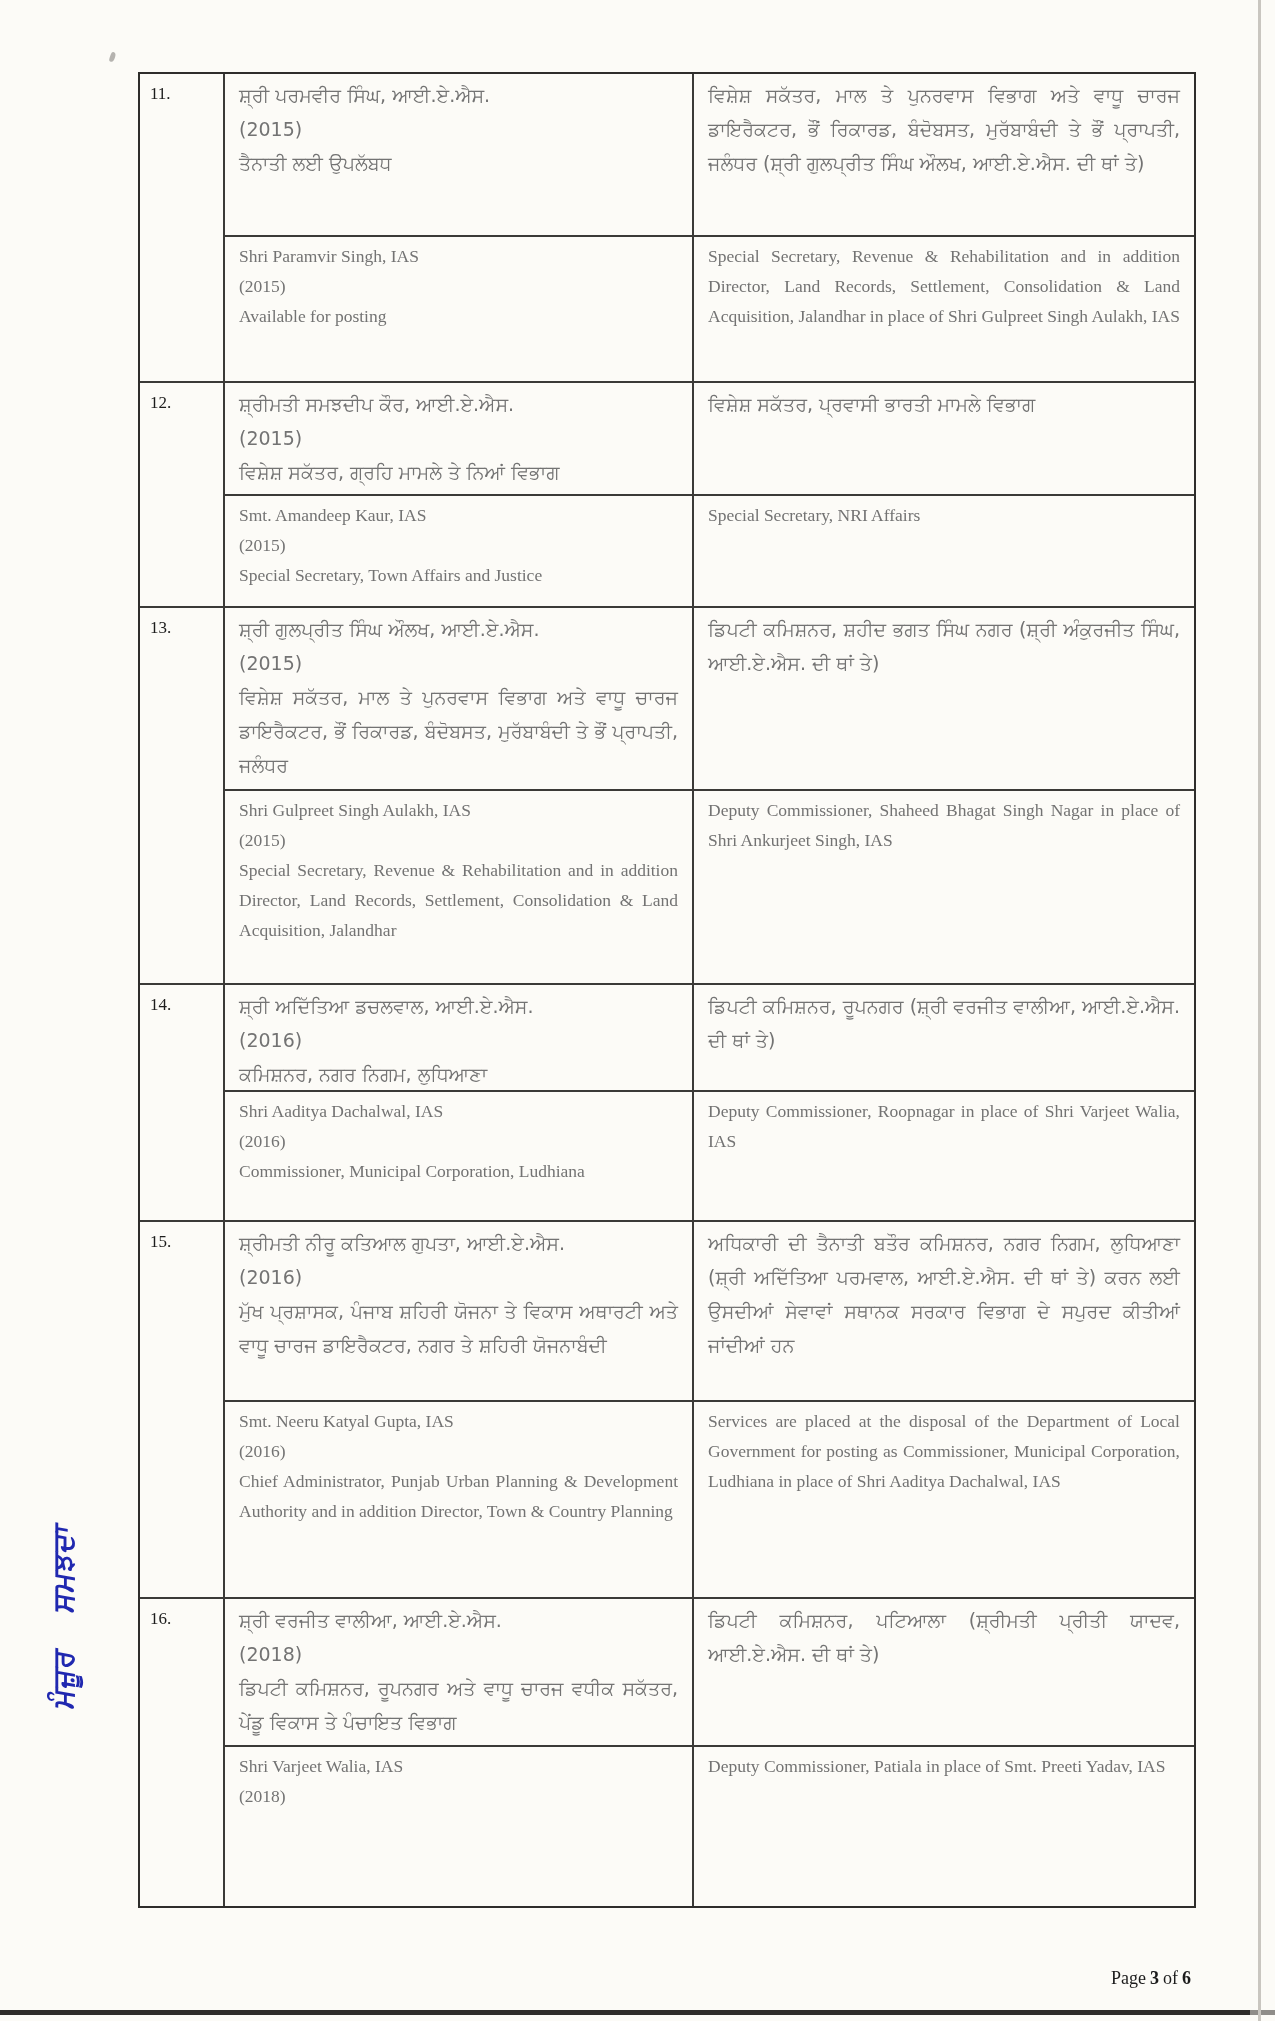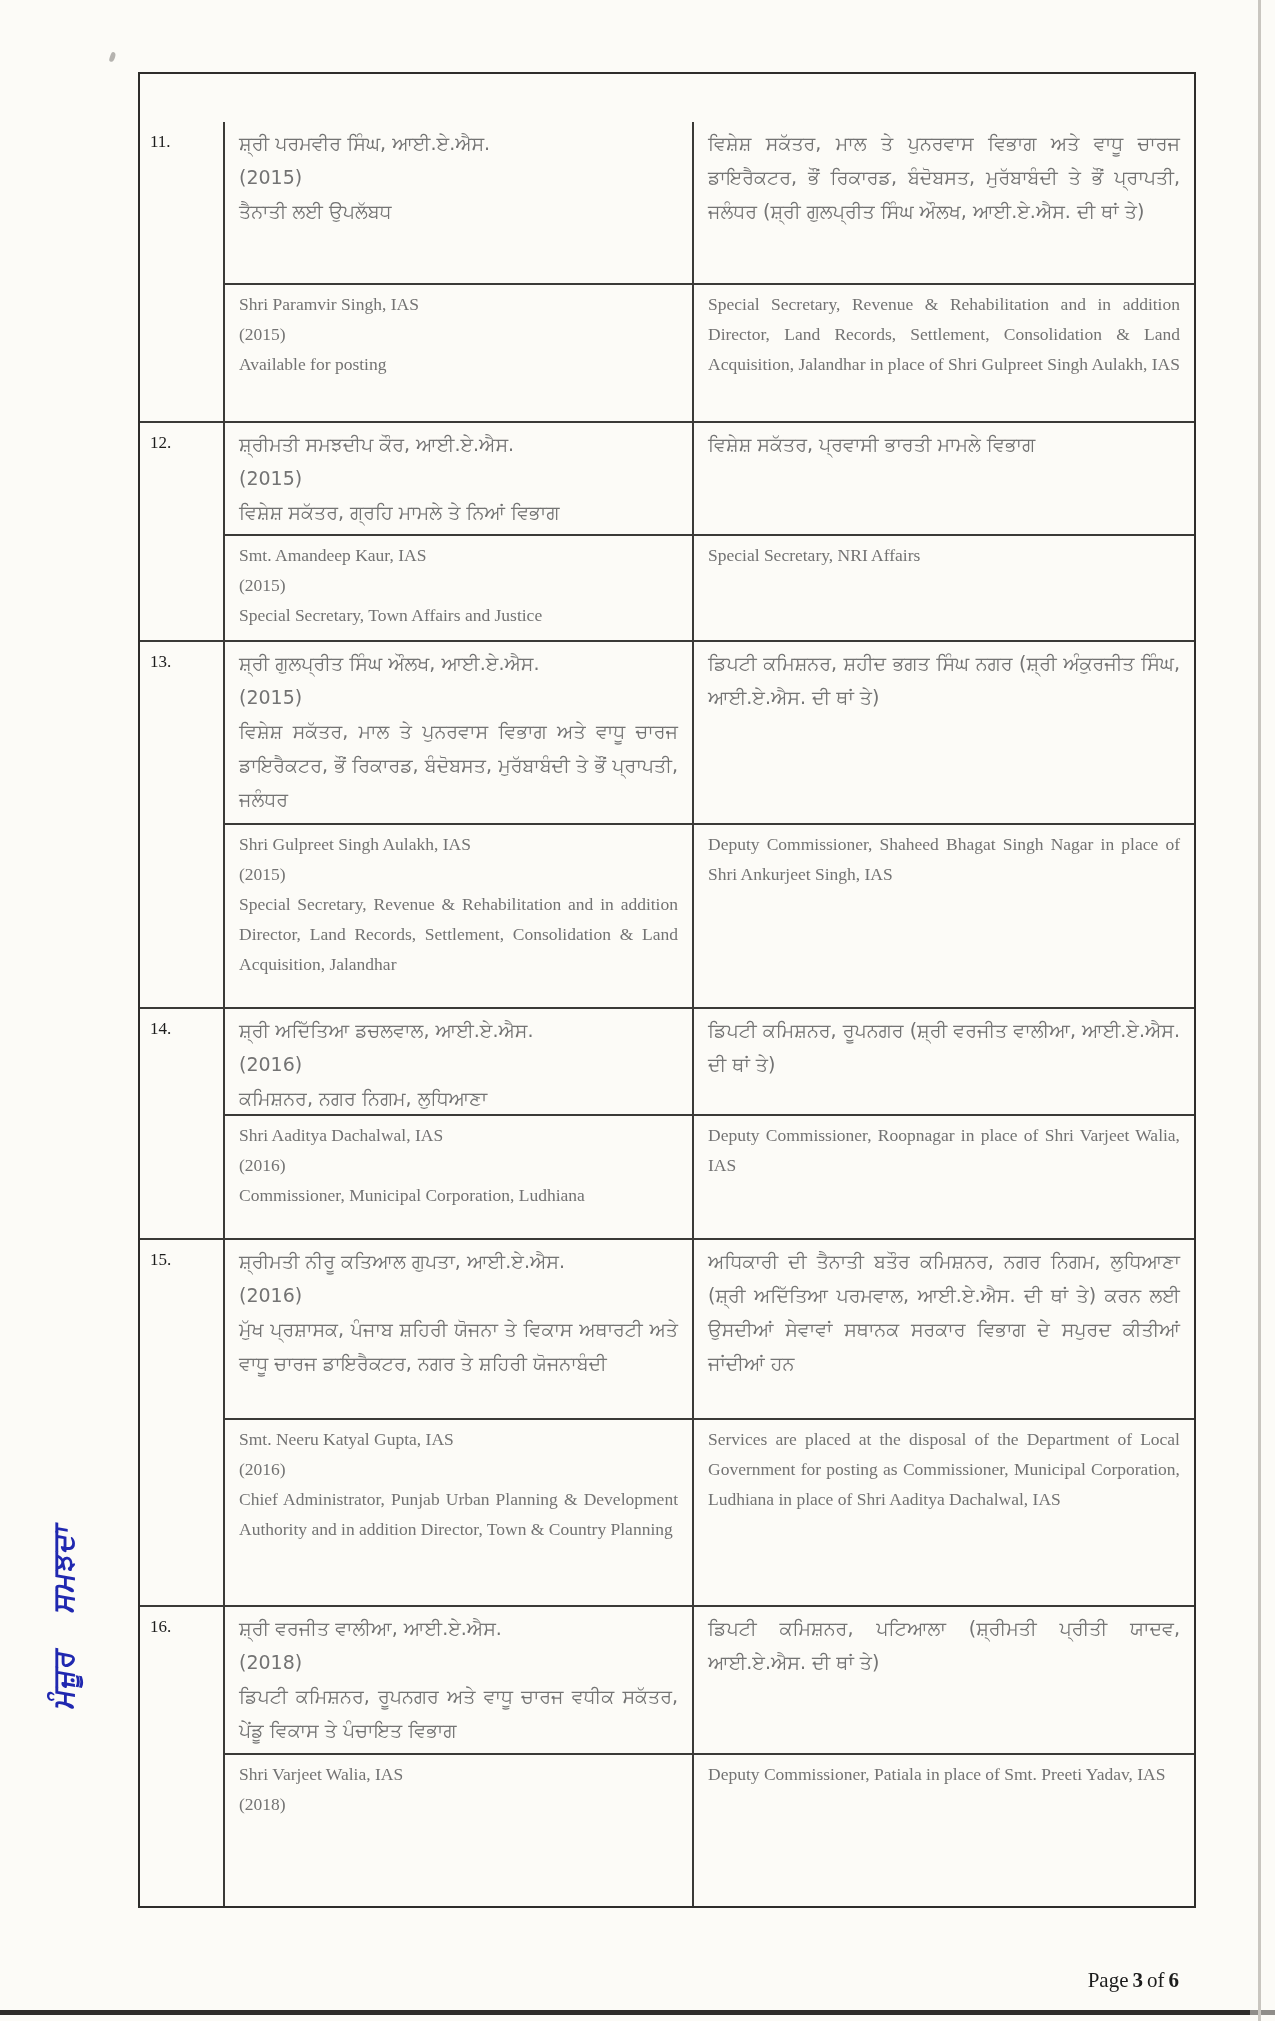--- a/index.html
+++ b/index.html
@@ -42,43 +42,43 @@
     font-family:"DejaVu Sans",sans-serif;
     font-size:19px;line-height:34px;
     text-align:justify;color:#737373;
   }
   .en{
     font-family:"Liberation Serif",serif;
     font-size:17.5px;line-height:30px;
     text-align:justify;color:#737373;
   }
   
-  .r11{height:308px;margin-top:48px;} .r11 .content{grid-template-rows:163px auto;}
+  .r11{height:308px;} .r11 .content{grid-template-rows:163px auto;}
   .r12{height:225px;} .r12 .content{grid-template-rows:113px auto;}
   .r13{height:378px;} .r13 .content{grid-template-rows:183px auto;}
   .r14{height:237px;} .r14 .content{grid-template-rows:107px auto;}
   .r15{height:378px;} .r15 .content{grid-template-rows:180px auto;border-radius:30px;}
   .r16{height:310px;} .r16 .content{grid-template-rows:148px auto;}
   
   .hand{
     position:absolute;left:46px;top:1708px;
     width:240px;height:74px;
     transform:rotate(-90deg);
     transform-origin:0 0;
     color:#2028b0;
     font-family:"DejaVu Sans",sans-serif;
     font-weight:bold;font-size:29px;letter-spacing:1px;
     white-space:nowrap;
   }
   .hand .w{display:inline-block;transform:skewX(-10deg);margin-right:26px;}
   
   .footer{
-    position:absolute;right:94px;top:1968px;
+    position:absolute;right:82px;top:1968px;
     font-family:"Liberation Serif",serif;
-    font-size:21px;color:#1c1c1c;
+    font-size:18px;color:#1c1c1c;
   }
   .footer span{margin:0 2px;}
   .footer b{margin:0 2px;}
   
   .scan-bottom{position:absolute;left:0;top:2010px;width:1250px;height:5px;background:#2e2c29;}
   .scan-bottom2{position:absolute;left:1250px;top:2010px;width:25px;height:5px;background:#8f8d89;}
   .scan-right{position:absolute;left:1258px;top:0;width:3px;height:2021px;background:#c9c6c0;}
   .speck{position:absolute;left:110px;top:52px;width:5px;height:10px;background:#7a7874;border-radius:40% 60% 60% 40%;transform:rotate(18deg);opacity:.55;}
 </style>
 </head>

